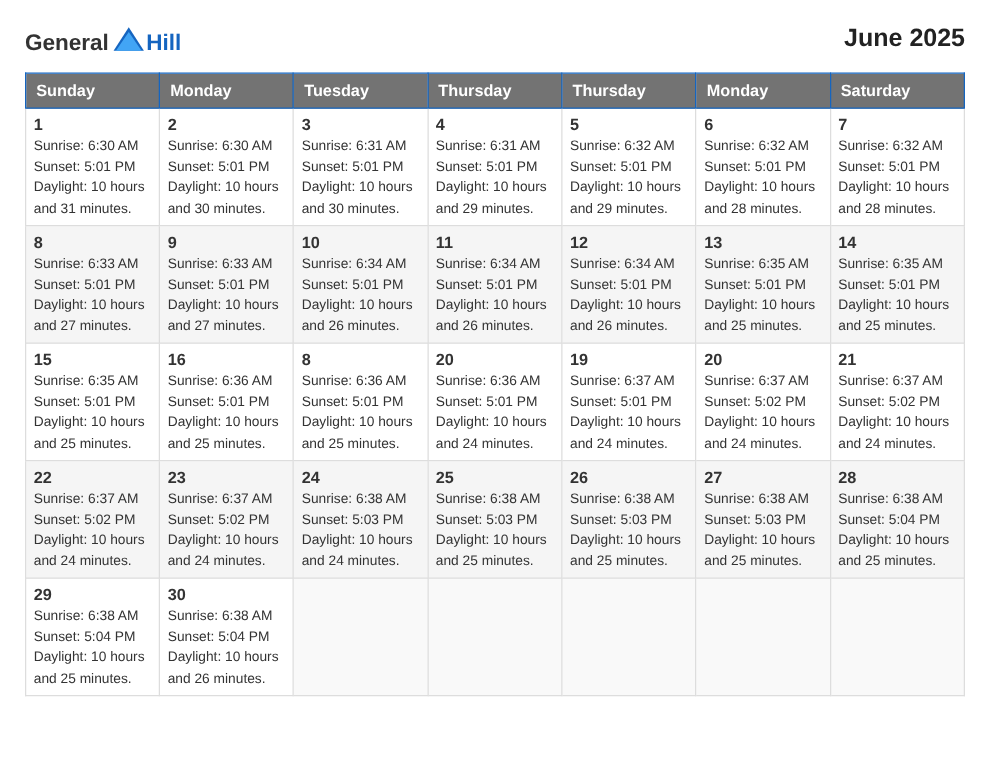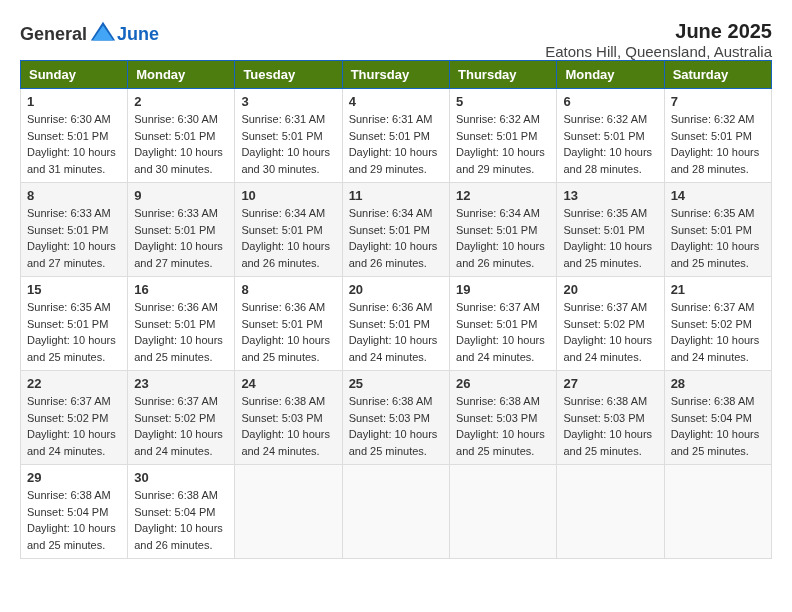--- a/index.html
+++ b/index.html
@@ -7,20 +7,21 @@
       font-family: Arial, sans-serif;
       background: #fff;
       width: 792px;
       min-height: 612px;
       padding: 20px;
     }
     .header-area {
       display: flex;
       justify-content: space-between;
       align-items: flex-start;
+      margin-bottom: 10px;
     }
     .logo {
       display: flex;
       align-items: center;
     }
     .logo-text-general {
       font-size: 18px;
       font-weight: bold;
       color: #333;
     }
@@ -45,21 +46,21 @@
     .location-title {
       font-size: 15px;
       color: #444;
     }
     .calendar {
       width: 100%;
       border-collapse: collapse;
       border: 1px solid #ccc;
     }
     .calendar th {
-      background-color: #4d7c0f;
+      background-color: #737373;
       color: #fff;
       font-size: 13px;
       font-weight: bold;
       padding: 6px 8px;
       text-align: left;
       border: 1px solid #1565c0;
     }
     .calendar td {
       vertical-align: top;
       padding: 5px 6px;
@@ -91,25 +92,24 @@
 </head>
 <body>
 
 <div class="header-area">
   <div class="logo">
     <span class="logo-text-general">General</span>
     <svg class="logo-icon" viewBox="0 0 30 30">
       <polygon points="15,2 28,22 2,22" fill="#1565c0"></polygon>
       <polygon points="15,6 26,22 4,22" fill="#42a5f5"></polygon>
     </svg>
-    <span class="logo-text-blue">June</span>
+    <span class="logo-text-blue">Hill</span>
   </div>
   <div class="title-area">
     <div class="month-title">June 2025</div>
-    <div class="location-title">Eatons Hill, Queensland, Australia</div>
   </div>
 </div>
 
 <table class="calendar">
   <thead>
     <tr>
     <th>Sunday</th>
         <th>Monday</th>
         <th>Tuesday</th>
         <th>Thursday</th>

